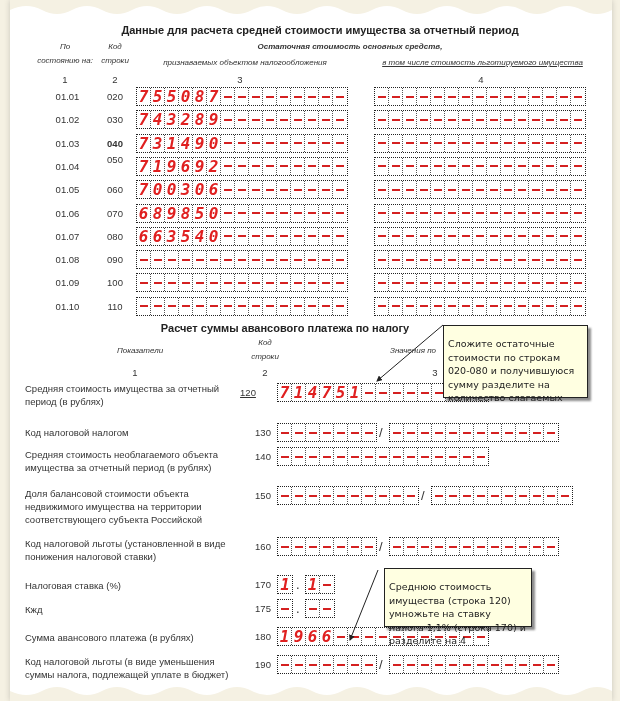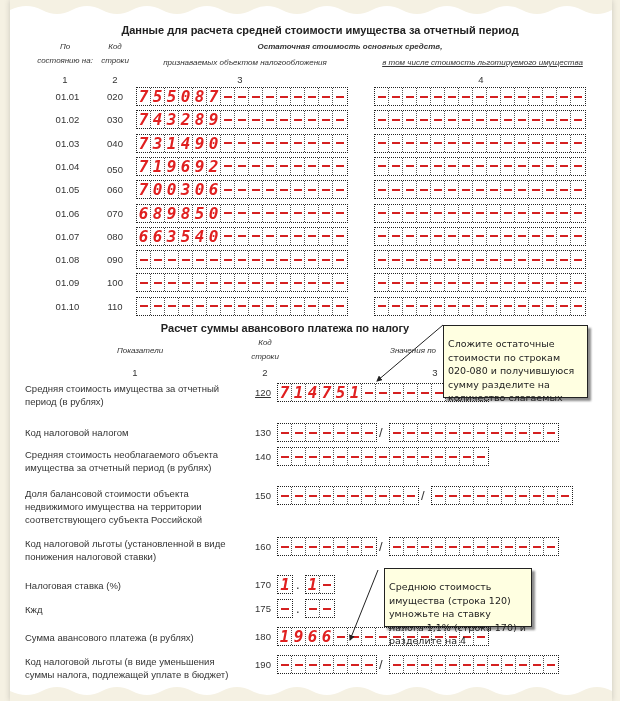--- a/index.html
+++ b/index.html
@@ -112,21 +112,21 @@
       <div class="cell dash"></div>
       <div class="cell dash"></div>
       <div class="cell dash"></div>
       <div class="cell dash"></div>
       <div class="cell dash"></div>
       <div class="cell dash"></div>
       <div class="cell dash"></div>
       <div class="cell dash"></div>
     </div>
     <div class="abs num" style="left:40px;top:137.6px;width:55px;">01.03</div>
-    <div class="abs num" style="left:100px;top:137.6px;width:30px;">040</div>
+    <div class="abs num" style="left:100px;top:137.6px;width:30px;font-weight:bold;">040</div>
     <div class="grid" style="left:136px;top:133.6px;">
       <div class="cell">7</div>
       <div class="cell">3</div>
       <div class="cell">1</div>
       <div class="cell">4</div>
       <div class="cell">9</div>
       <div class="cell">0</div>
       <div class="cell dash"></div>
       <div class="cell dash"></div>
       <div class="cell dash"></div>
@@ -148,21 +148,21 @@
       <div class="cell dash"></div>
       <div class="cell dash"></div>
       <div class="cell dash"></div>
       <div class="cell dash"></div>
       <div class="cell dash"></div>
       <div class="cell dash"></div>
       <div class="cell dash"></div>
       <div class="cell dash"></div>
     </div>
     <div class="abs num" style="left:40px;top:160.9px;width:55px;">01.04</div>
-    <div class="abs num" style="left:100px;top:164px;width:30px;">050</div>
+    <div class="abs num" style="left:100px;top:154px;width:30px;">050</div>
     <div class="grid" style="left:136px;top:156.9px;">
       <div class="cell">7</div>
       <div class="cell">1</div>
       <div class="cell">9</div>
       <div class="cell">6</div>
       <div class="cell">9</div>
       <div class="cell">2</div>
       <div class="cell dash"></div>
       <div class="cell dash"></div>
       <div class="cell dash"></div>
@@ -408,21 +408,21 @@
     </div>
     <div class="abs title" style="left:160px;top:322px;width:250px;">Расчет суммы авансового платежа по налогу</div>
     <div class="abs ital" style="left:90px;top:346px;width:100px;">Показатели</div>
     <div class="abs ital" style="left:245px;top:338px;width:40px;">Код</div>
     <div class="abs ital" style="left:245px;top:352px;width:40px;">строки</div>
     <div class="abs ital" style="left:390px;top:346px;width:60px;text-align:left;">Значения по</div>
     <div class="abs num" style="left:120px;top:367px;width:30px;">1</div>
     <div class="abs num" style="left:250px;top:367px;width:30px;">2</div>
     <div class="abs num" style="left:420px;top:367px;width:30px;">3</div>
     <div class="abs lbl" style="left:25px;top:382px;width:215px;text-align:left;">Средняя стоимость имущества за отчетный период (в рублях)</div>
-    <div class="abs num" style="left:252px;top:387px;width:22px;text-decoration:underline;">120</div>
+    <div class="abs num" style="left:237px;top:387px;width:22px;text-decoration:underline;">120</div>
     <div class="grid" style="left:277px;top:383px;">
       <div class="cell">7</div>
       <div class="cell">1</div>
       <div class="cell">4</div>
       <div class="cell">7</div>
       <div class="cell">5</div>
       <div class="cell">1</div>
       <div class="cell dash"></div>
       <div class="cell dash"></div>
       <div class="cell dash"></div>

